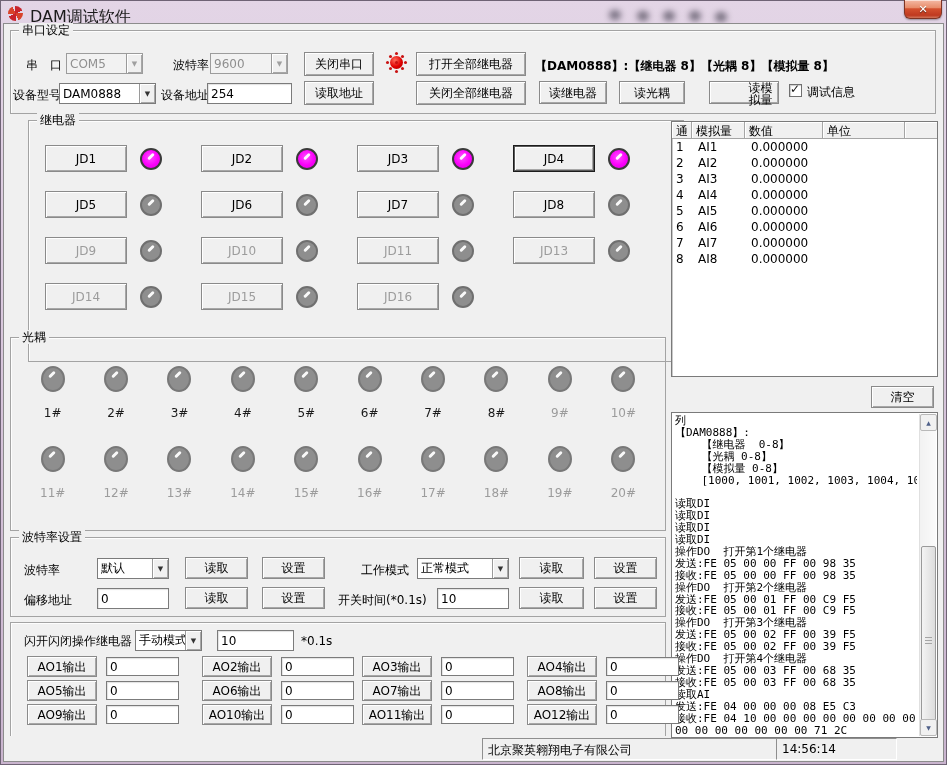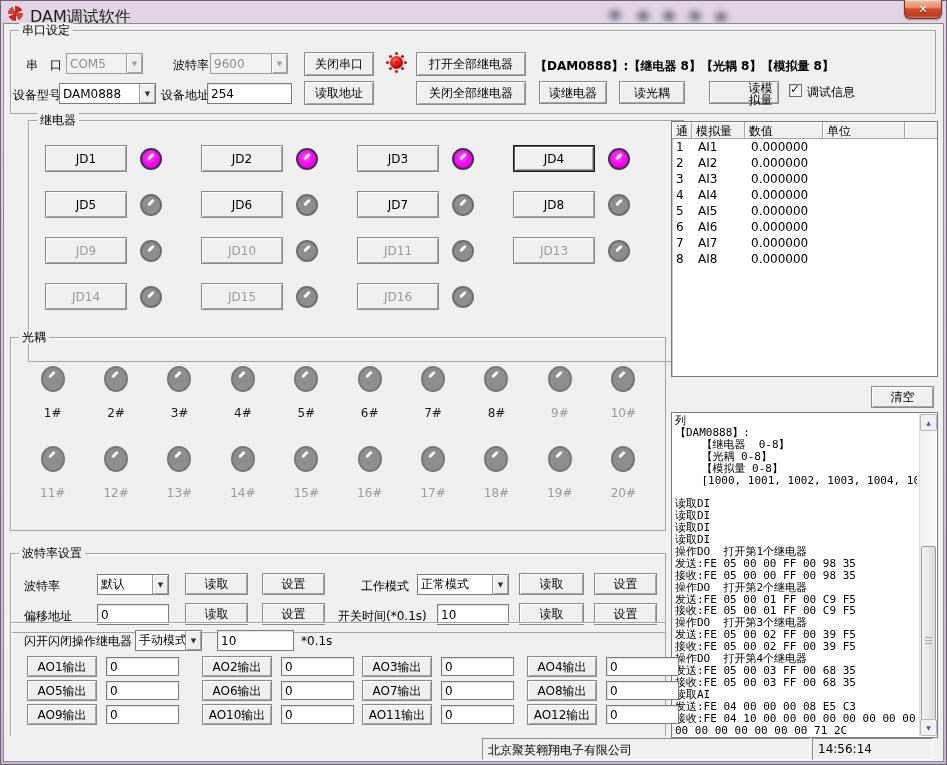--- a/index.html
+++ b/index.html
@@ -128,21 +128,21 @@
     background:repeating-linear-gradient(180deg,#a5a5a5 0 1px,rgba(0,0,0,0) 1px 3px);}
 
   
   .group-opto{left:10px;top:337px;width:656px;height:194px;}
   .opto-grid{position:absolute;left:10px;top:28px;right:10px;display:grid;grid-template-columns:repeat(10,1fr);row-gap:26px;justify-items:center;}
   .opto-cell{display:flex;flex-direction:column;align-items:center;}
   .opto-label{margin-top:14px;font-size:12px;color:#1a1a1a;}
   .opto-cell.dim .opto-label{color:#9c9c9c;}
 
   
-  .group-baud{left:10px;top:537px;width:656px;height:80px;margin-top:16px;}
+  .group-baud{left:10px;top:537px;width:656px;height:80px;}
   .bs-baud-label{left:13px;top:25px;}
   .bs-baud-combo{left:86px;top:20px;width:72px;}
   .bs-read1{left:174px;top:19px;width:63px;height:22px;}
   .bs-set1{left:251px;top:19px;width:63px;height:22px;}
   .bs-work-label{left:350px;top:25px;}
   .bs-work-combo{left:406px;top:20px;width:92px;}
   .bs-read2{left:508px;top:19px;width:65px;height:22px;}
   .bs-set2{left:583px;top:19px;width:63px;height:22px;}
   .bs-offset-label{left:13px;top:55px;}
   .bs-offset-input{position:absolute;left:86px;top:50px;width:72px;height:21px;}
@@ -162,21 +162,21 @@
   .out-grid{position:absolute;left:16px;top:33px;right:6px;display:grid;grid-template-columns:175px 160px 165px 1fr;row-gap:3px;}
   .out-cell{display:flex;align-items:center;height:21px;}
   .out-btn{width:70px;height:21px;}
   .out-input{width:73px;height:19px;margin-left:9px;}
 
   
   .status-cell{position:absolute;top:738px;height:22px;background:#f0f0f0;
     border:1px solid;border-color:#8e8e8e #ffffff #ffffff #8e8e8e;padding:3px 0 0 5px;font-size:12px;white-space:nowrap;overflow:hidden;}
   .status-left{left:4px;width:477px;}
   .status-center{left:482px;width:328px;}
-  .status-right{left:812px;width:121px;}
+  .status-right{left:776px;width:121px;}
 </style>
 </head>
 <body>
 
 <div class="window">
 
   <div class="titlebar">
     <div class="app-icon"></div>
     <div class="title-text">DAM调试软件</div>
     <div class="bg-blobs"></div>

